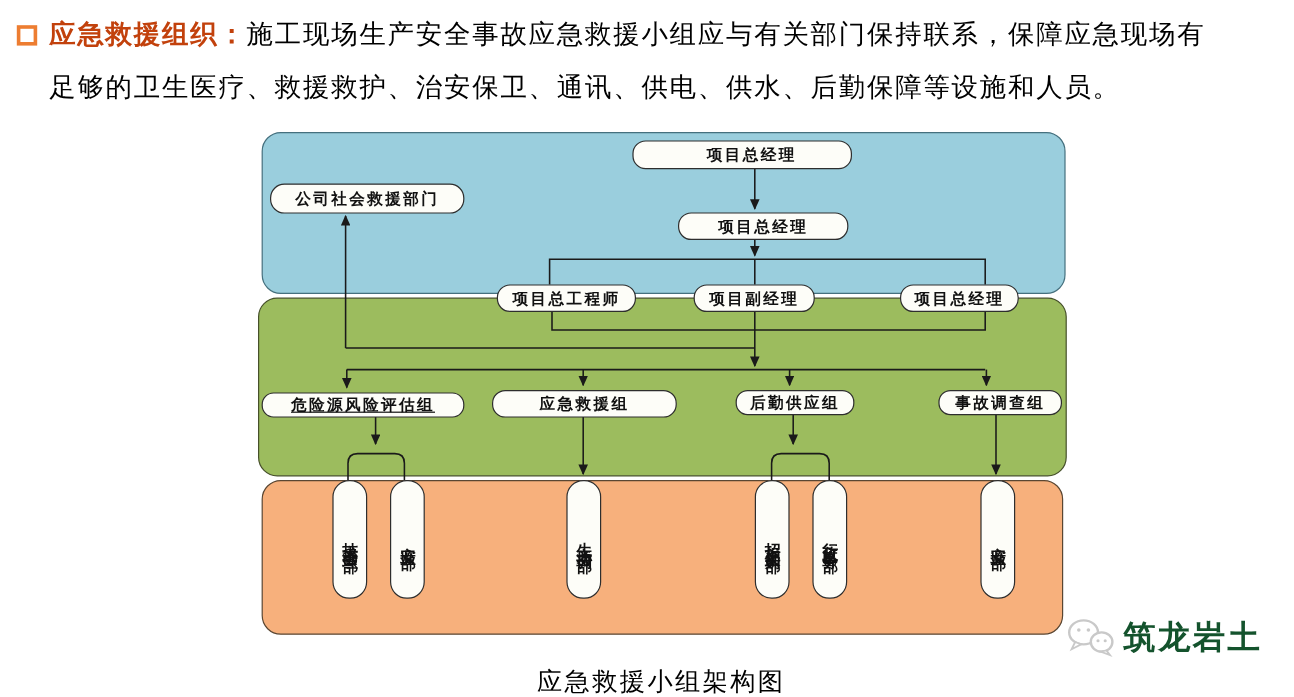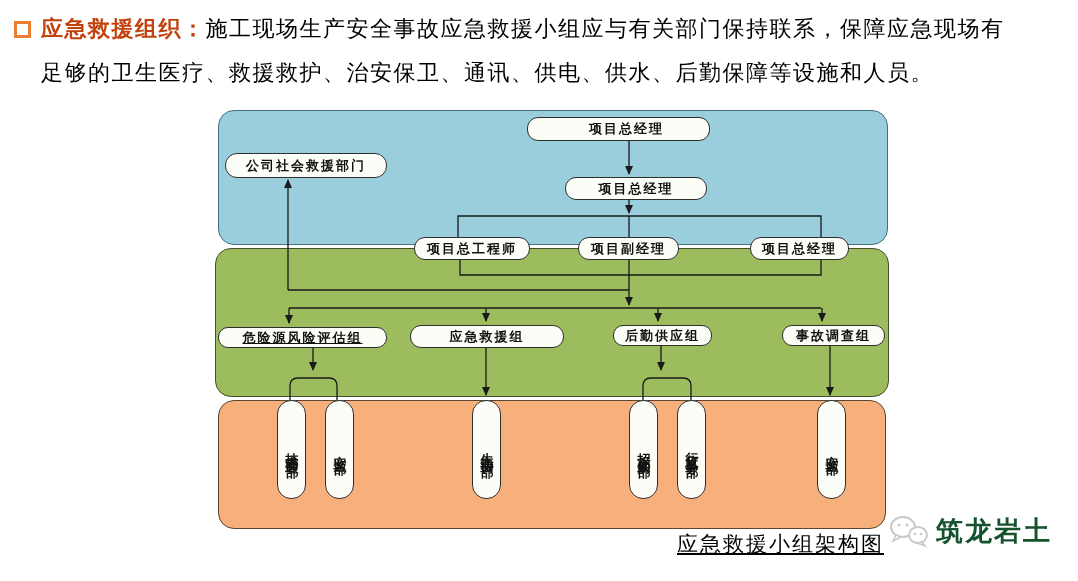--- a/index.html
+++ b/index.html
@@ -27,22 +27,22 @@
   
   .pill{position:absolute;z-index:3;background:#FDFDF8;border:1px solid #2e2e2e;
         display:flex;align-items:center;justify-content:center;
         font-size:13px;font-weight:bold;color:#111;letter-spacing:2px;white-space:nowrap;}
   .dept{position:absolute;z-index:3;background:#FDFDF8;border:1px solid #2e2e2e;border-radius:14px;
         display:flex;align-items:center;justify-content:center;
         writing-mode:vertical-rl;text-orientation:upright;
         font-size:13px;font-weight:bold;color:#111;letter-spacing:3px;}
 
   
-  .caption{position:absolute;left:218px;top:530px;width:666px;text-align:right;
-           font-size:21px;color:#000;letter-spacing:2px;z-index:4;text-decoration:underline;}
+  .caption{position:absolute;left:218px;top:554px;width:666px;text-align:center;
+           font-size:21px;color:#000;letter-spacing:2px;z-index:4;}
 
   
   .watermark{position:absolute;left:888px;top:513px;display:flex;align-items:center;gap:6px;
              color:#14532d;font-size:27px;font-weight:bold;letter-spacing:2px;z-index:4;}
 </style>
 </head>
 <body>
 
 <div id="page">
 

